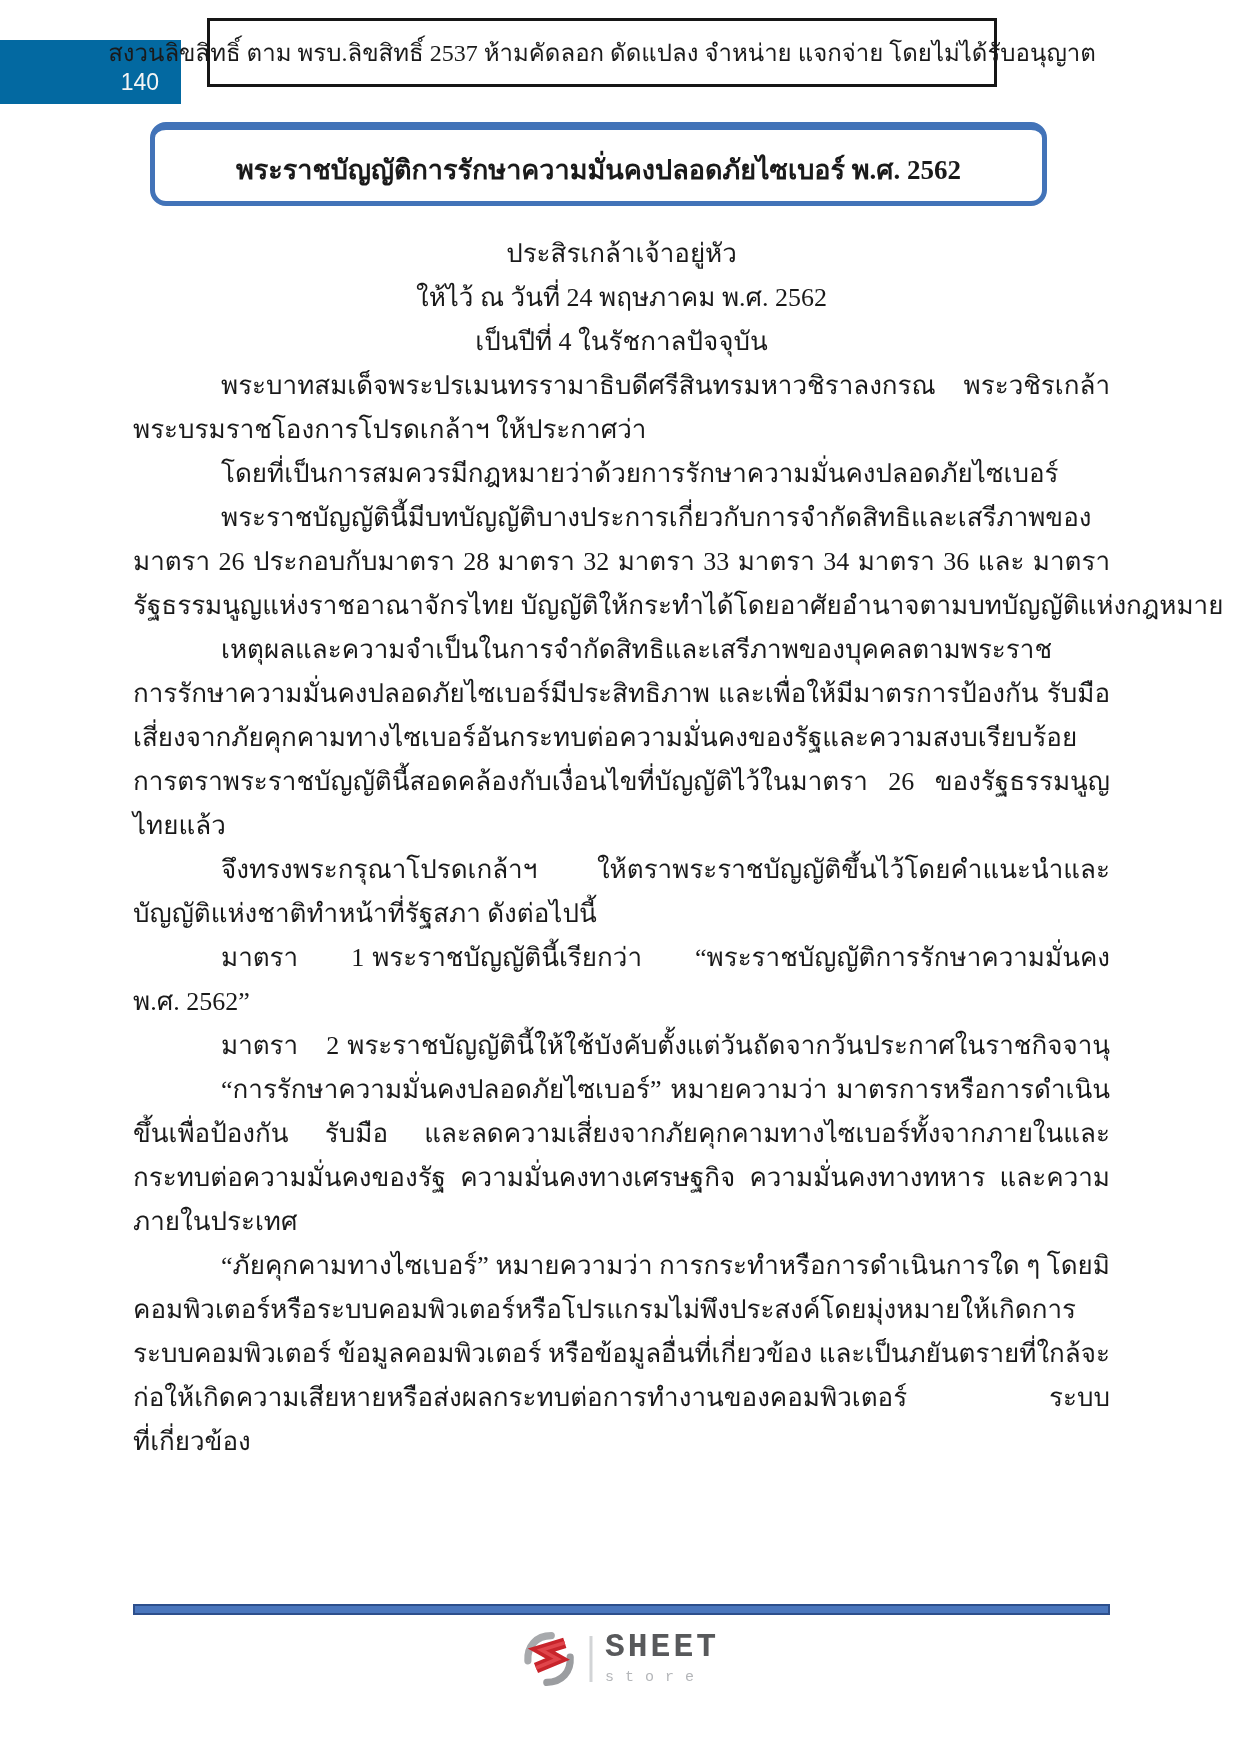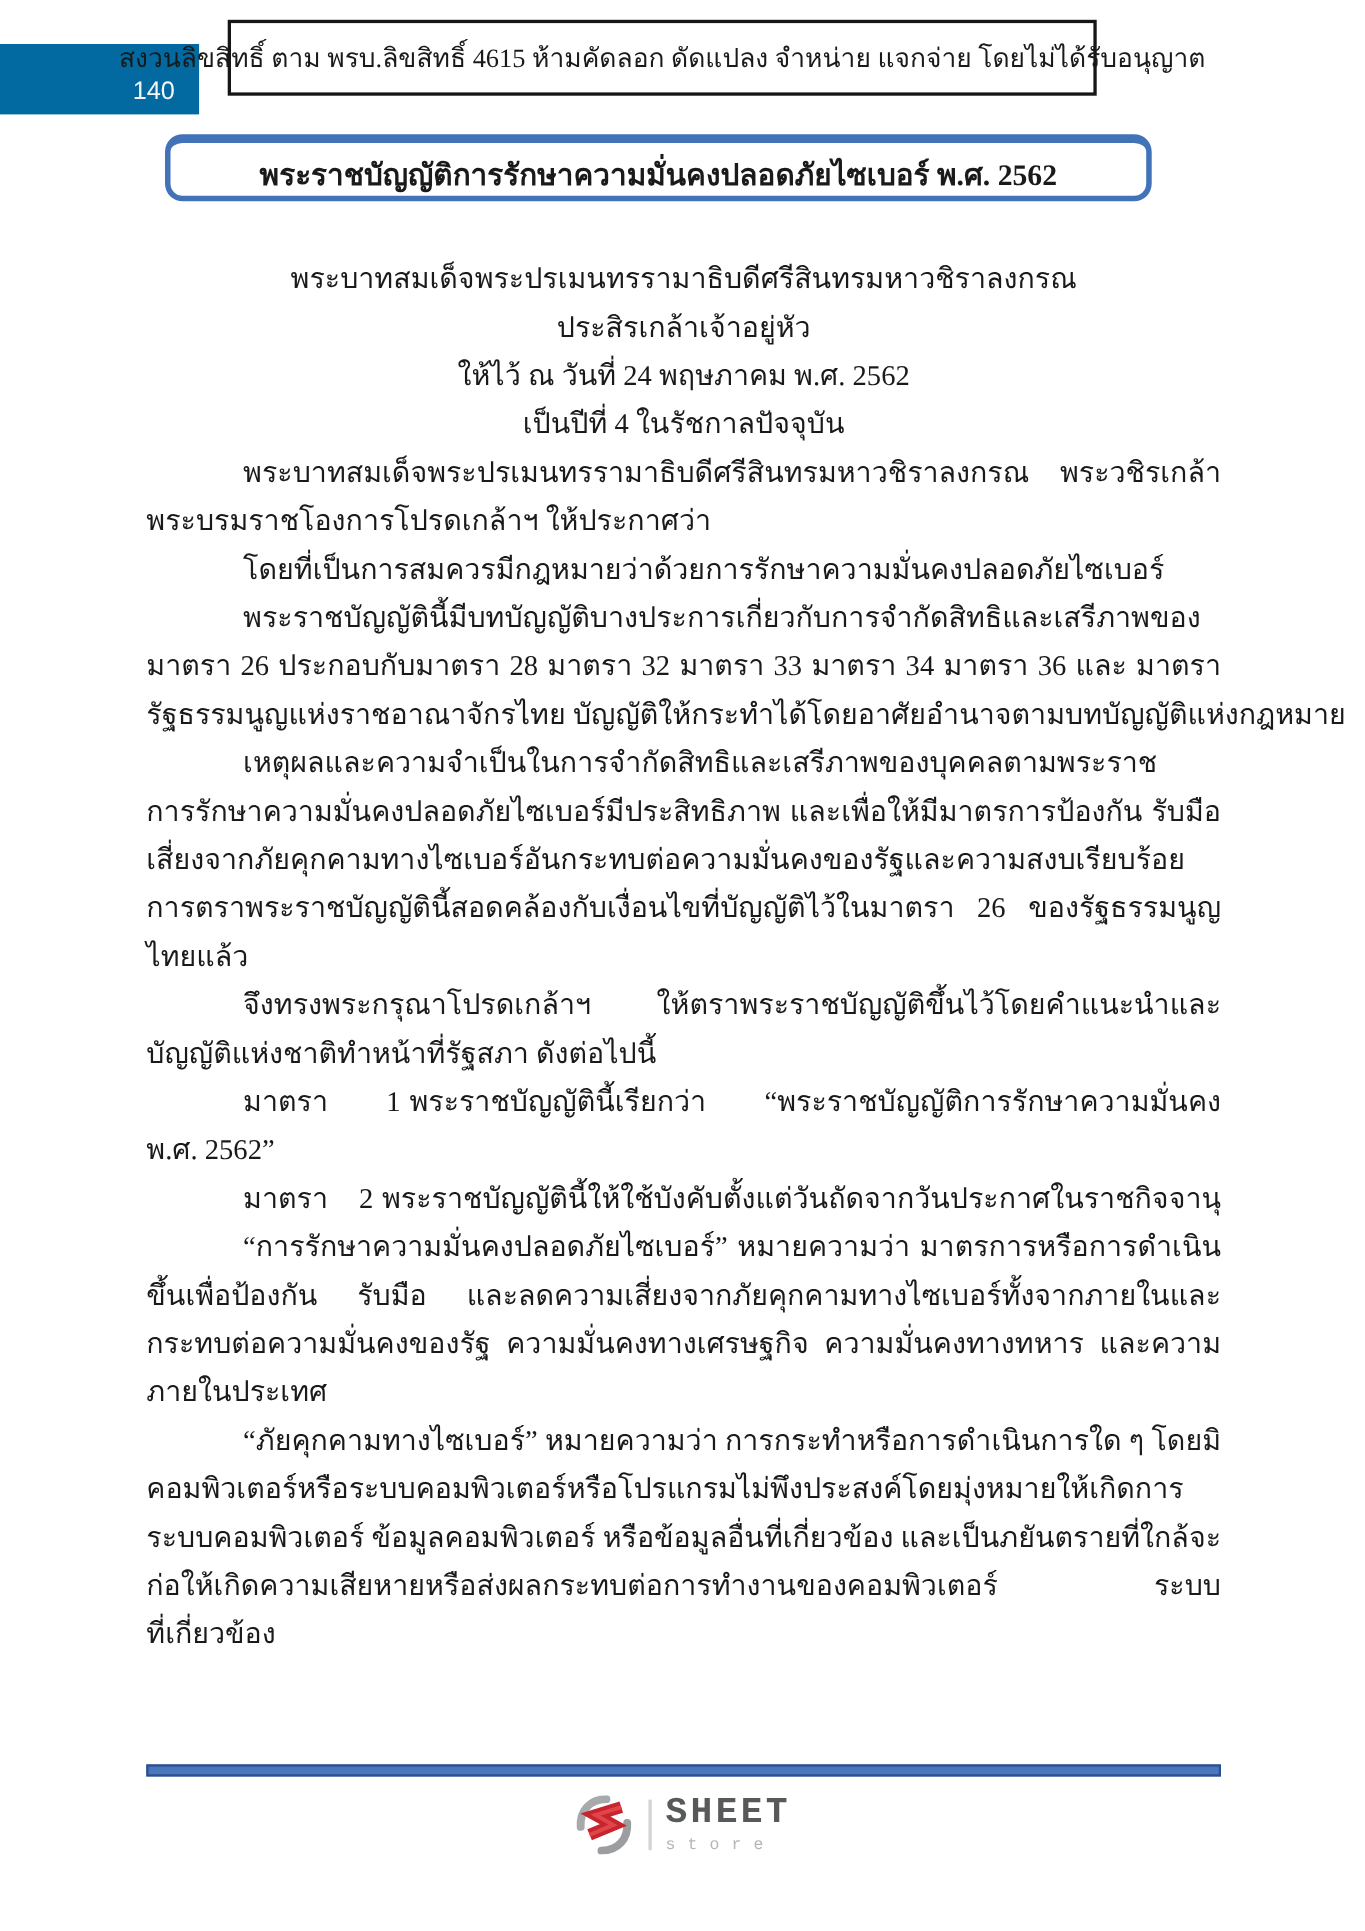--- a/index.html
+++ b/index.html
@@ -16,21 +16,21 @@
     font-size:23px;font-family:"Liberation Sans","DejaVu Sans",sans-serif;
   }
   .copyright-box{
     position:absolute;left:207px;top:18px;width:790px;height:69px;
     border:3px solid #161616;box-sizing:border-box;
     display:flex;align-items:center;justify-content:center;
     font-size:24px;white-space:nowrap;
   }
   
   .title-box{
-    position:absolute;left:150px;top:122px;width:897px;height:61px;
+    position:absolute;left:150px;top:122px;width:897px;height:84px;
     border:5px solid #4273b8;border-top-width:8px;border-radius:16px;
     box-sizing:border-box;background:#ffffff;
     display:flex;align-items:center;justify-content:center;
   }
   .title-box .title-text{font-weight:bold;font-size:27px;padding-top:8px;}
   
   .content{
     position:absolute;left:133px;top:232px;width:977px;
     font-size:26px;line-height:44px;
   }
@@ -55,30 +55,29 @@
   .brand-name{font-size:33px;font-weight:bold;color:#58595b;letter-spacing:3px;line-height:30px;}
   .brand-sub{font-size:15px;color:#b4b6b9;letter-spacing:11px;margin-top:6px;}
 </style>
 </head>
 <body>
 
 <div class="page-number-box">
   <span>140</span>
 </div>
 <div class="copyright-box">
-  <span>สงวนลิขสิทธิ์ ตาม พรบ.ลิขสิทธิ์ 4615 ห้ามคัดลอก ดัดแปลง จำหน่าย แจกจ่าย โดยไม่ได้รับอนุญาต</span>
+  <span>สงวนลิขสิทธิ์ ตาม พรบ.ลิขสิทธิ์ 2537 ห้ามคัดลอก ดัดแปลง จำหน่าย แจกจ่าย โดยไม่ได้รับอนุญาต</span>
 </div>
 
 <div class="title-box">
   <span class="title-text">พระราชบัญญัติการรักษาความมั่นคงปลอดภัยไซเบอร์ พ.ศ. 2562</span>
 </div>
 
 <div class="content">
   <div>
-      <div class="line center">พระบาทสมเด็จพระปรเมนทรรามาธิบดีศรีสินทรมหาวชิราลงกรณ</div>
       <div class="line center">ประสิรเกล้าเจ้าอยู่หัว</div>
       <div class="line center">ให้ไว้ ณ วันที่ 24 พฤษภาคม พ.ศ. 2562</div>
       <div class="line center">เป็นปีที่ 4 ในรัชกาลปัจจุบัน</div>
     </div>
   <div>
       <div class="line indent just"><span>พระบาทสมเด็จพระปรเมนทรรามาธิบดีศรีสินทรมหาวชิราลงกรณ พระวชิรเกล้าเจ้าอยู่หัว มี</span></div>
       <div class="line"><span>พระบรมราชโองการโปรดเกล้าฯ ให้ประกาศว่า</span></div>
       <div class="line indent"><span>โดยที่เป็นการสมควรมีกฎหมายว่าด้วยการรักษาความมั่นคงปลอดภัยไซเบอร์</span></div>
       <div class="line indent just"><span>พระราชบัญญัตินี้มีบทบัญญัติบางประการเกี่ยวกับการจำกัดสิทธิและเสรีภาพของบุคคล ซึ่ง</span></div>
       <div class="line just"><span>มาตรา 26 ประกอบกับมาตรา 28 มาตรา 32 มาตรา 33 มาตรา 34 มาตรา 36 และ มาตรา 37 ของ</span></div>

